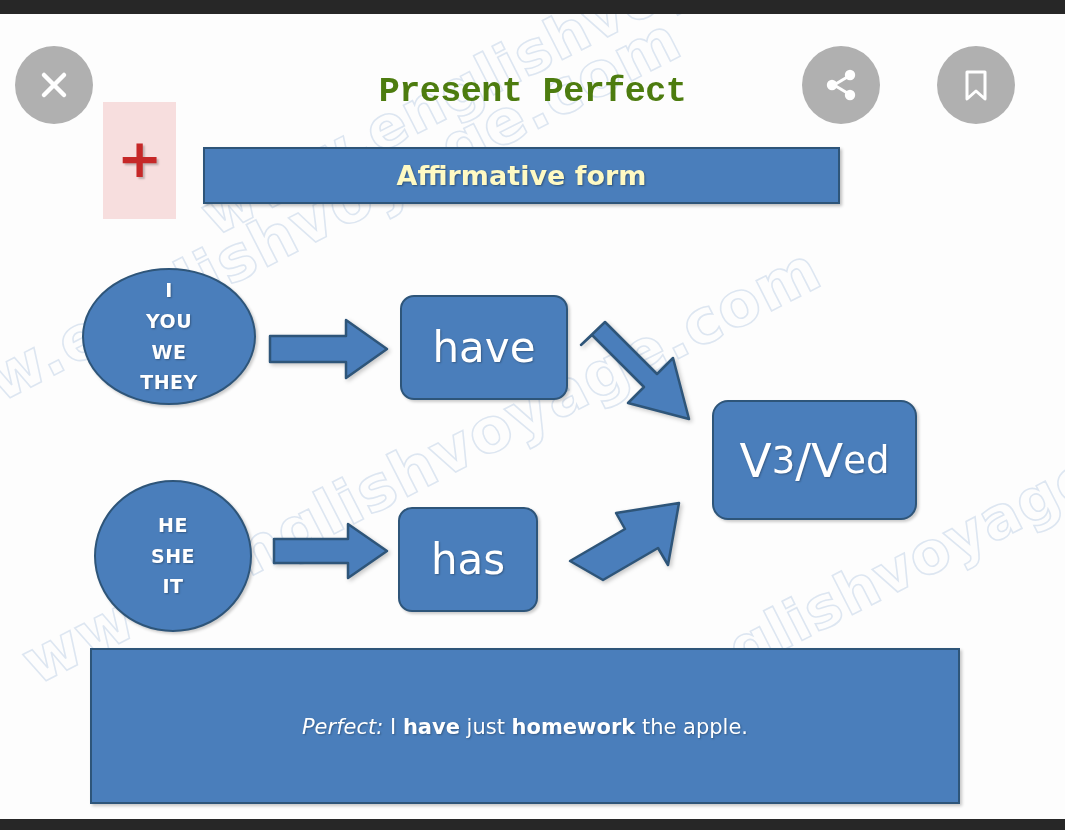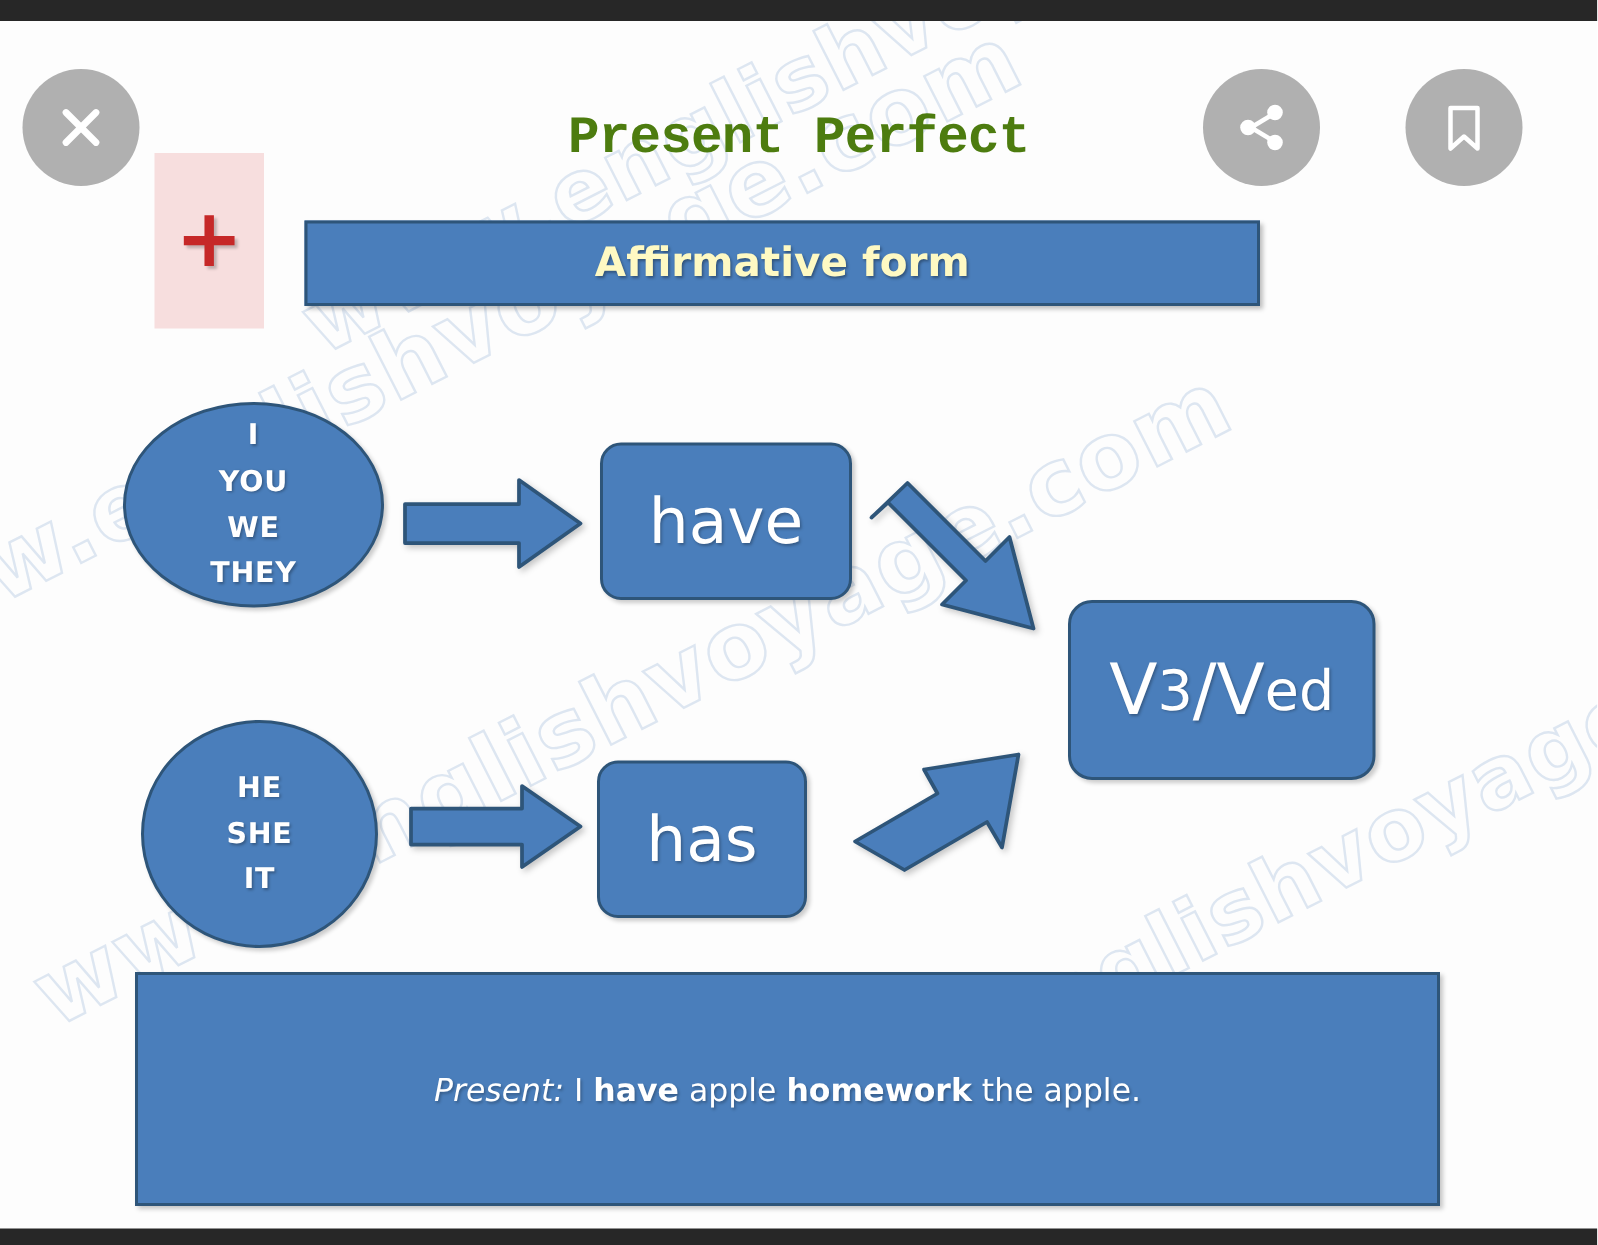--- a/index.html
+++ b/index.html
@@ -333,20 +333,20 @@
       </svg>
     </div>
 
     <div class="arrow a4">
       <svg width="140" height="100" viewBox="0 0 140 100">
         <path d="M3 72 L58 40 L49 24 L112 14 L101 76 L91 59 L36 91 Z" fill="#4a7ebb" stroke="#2e5579" stroke-width="2.5" stroke-linejoin="round"></path>
       </svg>
     </div>
 
     <div class="examples">
-      <div class="ex-line"><em>Present:</em><span>  I </span><b>have</b><span> apple </span><b>homework</b><span> the apple.</span></div>
+      <div class="ex-line"><em>Perfect:</em><span>  I </span><b>have</b><span> just </span><b>homework</b><span> the apple.</span></div>
     </div>
 
   </div>
 
   <div class="chrome-bar bottom"></div>
 
 </div>
 
 </body></html>

